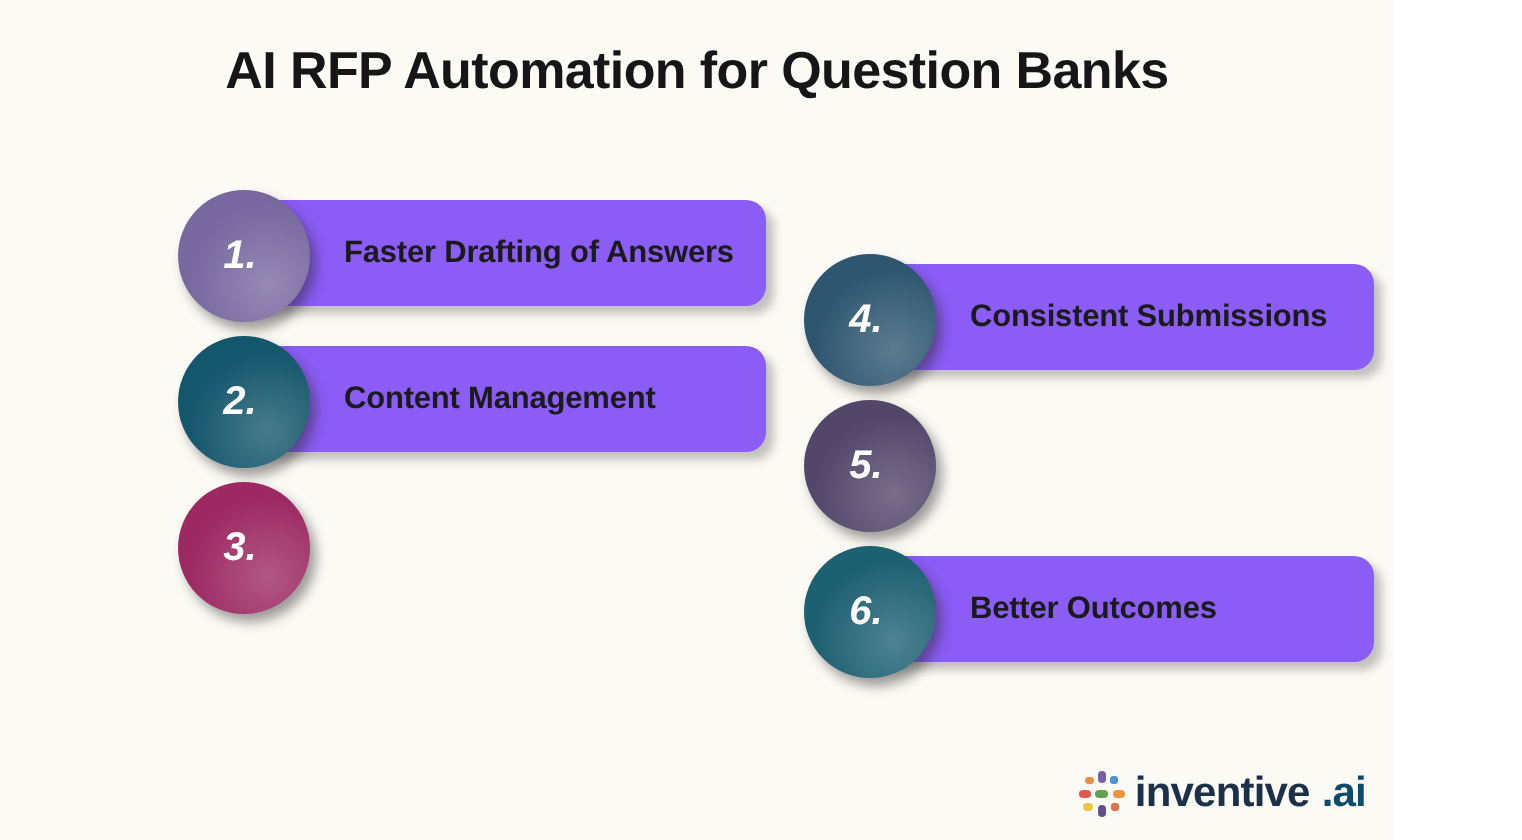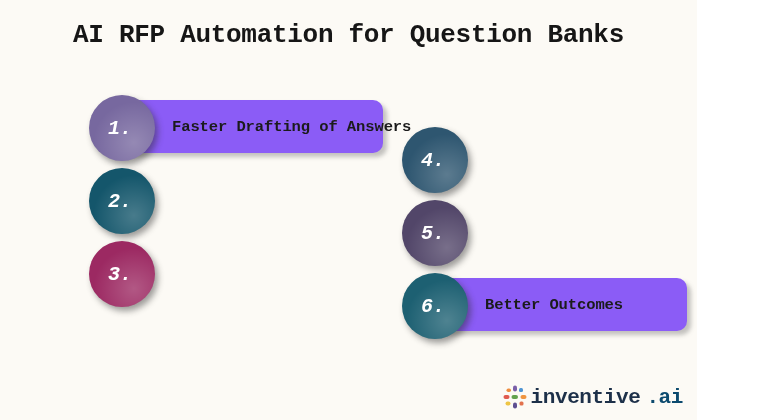--- a/index.html
+++ b/index.html
@@ -2,21 +2,21 @@
 <html><head>
 <meta charset="utf-8">
 <style>
   * { margin: 0; padding: 0; box-sizing: border-box; }
   html, body { background: #ffffff; }
   .canvas {
     position: relative;
     width: 697px;
     height: 420px;
     background: #fcfaf5;
-    font-family: Liberation Mono, monospace;
+    font-family: Liberation Sans, sans-serif;
     overflow: hidden;
   }
   .title {
     position: absolute;
     top: 20px;
     left: 0;
     right: 0;
     text-align: center;
     font-size: 26px;
     font-weight: bold;
@@ -107,32 +107,38 @@
   <div class="item" style="left:89px; top:95px; width:294px;">
     <div class="bar">
       <span class="label">Faster Drafting of Answers</span>
     </div>
     <div class="circle" style="background: rgb(119, 104, 159);">
       <span class="num">1.</span>
     </div>
   </div>
 
   <div class="item" style="left:89px; top:168px; width:294px;">
+    <div class="bar">
+      <span class="label">Content Management</span>
+    </div>
     <div class="circle" style="background: rgb(20, 86, 107);">
       <span class="num">2.</span>
     </div>
   </div>
 
   <div class="item" style="left:89px; top:241px; width:294px;">
     <div class="circle" style="background: rgb(156, 41, 98);">
       <span class="num">3.</span>
     </div>
   </div>
 
   <div class="item" style="left:402px; top:127px; width:285px;">
+    <div class="bar">
+      <span class="label">Consistent Submissions</span>
+    </div>
     <div class="circle" style="background: rgb(46, 86, 112);">
       <span class="num">4.</span>
     </div>
   </div>
 
   <div class="item" style="left:402px; top:200px; width:285px;">
     <div class="circle" style="background: rgb(82, 70, 105);">
       <span class="num">5.</span>
     </div>
   </div>

